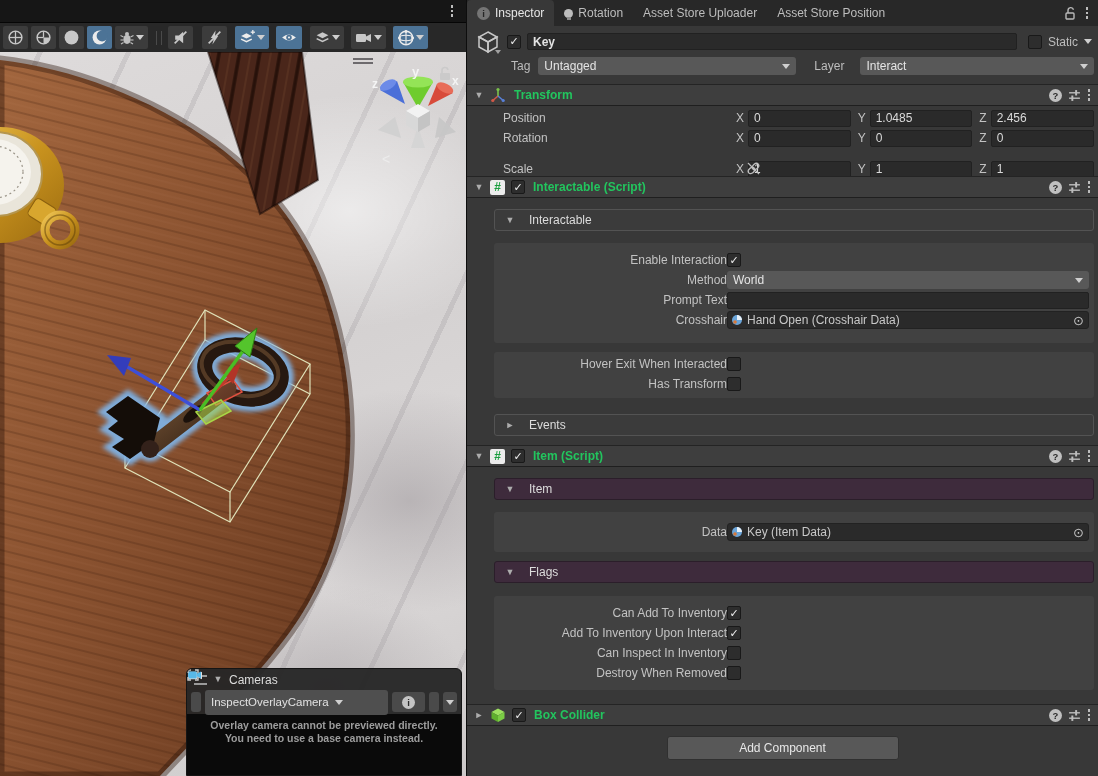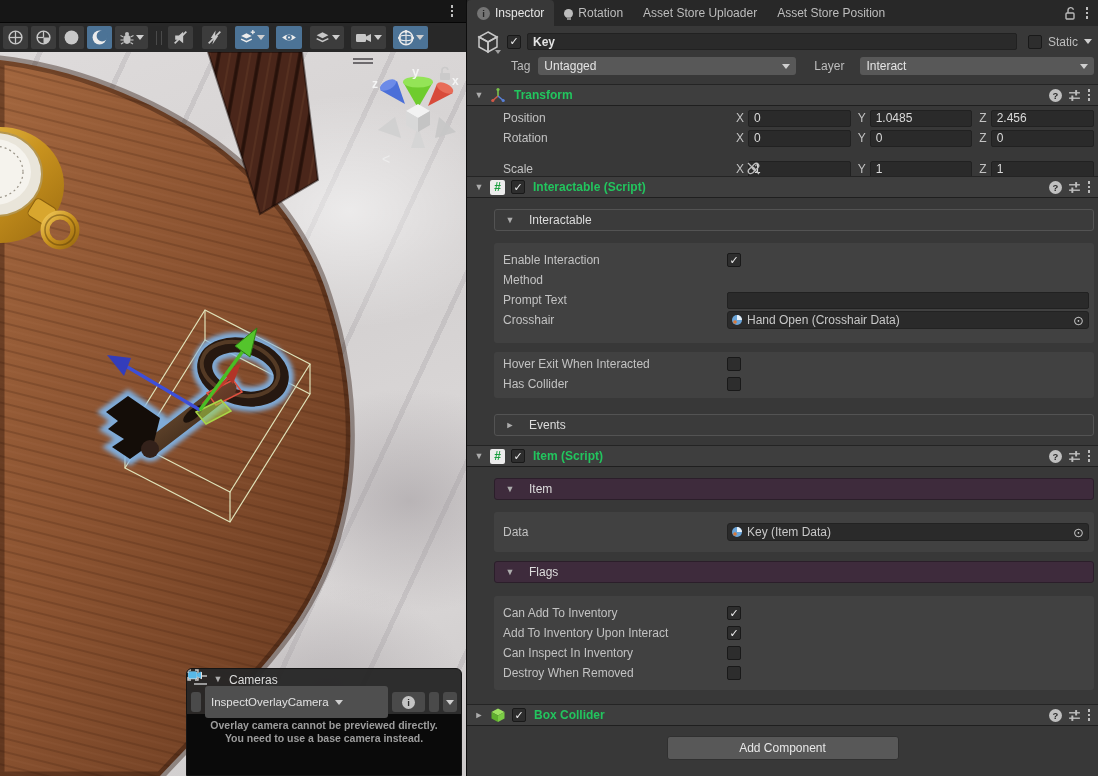--- a/index.html
+++ b/index.html
@@ -26,21 +26,21 @@
   .mhandle{position:absolute;left:353px;top:6px;width:20px;height:8px;}
   .mhandle:before,.mhandle:after{content:"";display:block;height:2px;background:#6d6a6d;margin-bottom:2px;}
   
   #cam-overlay{position:absolute;left:186px;top:616px;width:276px;height:108px;background:rgba(38,38,38,.96);
      border:1px solid #151515;border-radius:6px 6px 0 0;box-sizing:border-box;overflow:hidden;}
   .co-head{height:21px;display:flex;align-items:center;gap:6px;padding:0 7px;}
   .co-head .hbars{width:13px;height:6px;border-top:2px solid #9a9a9a;border-bottom:2px solid #9a9a9a;}
   .co-title{color:#dcdcdc;font-size:12px;}
   .co-controls{height:24px;display:flex;align-items:center;gap:4px;padding:0 4px;}
   .co-btn{height:20px;background:#4a4a4a;border-radius:3px;display:flex;align-items:center;justify-content:center;padding:0 5px;box-sizing:border-box;}
-  .co-dd{height:32px;flex:1;background:#4f4f4f;border-radius:3px;display:flex;align-items:center;gap:6px;padding:0 6px;color:#e2e2e2;font-size:11.5px;}
+  .co-dd{height:25px;flex:1;background:#4f4f4f;border-radius:3px;display:flex;align-items:center;gap:6px;padding:0 6px;color:#e2e2e2;font-size:11.5px;}
   .co-preview{height:63px;background:#0a0a0a;display:flex;flex-direction:column;align-items:center;padding-top:5px;}
   .co-warn{font-size:10.5px;font-weight:bold;color:#9d9d9d;line-height:13px;}
   
   #inspector{position:absolute;left:467px;top:0;width:631px;height:776px;background:#383838;}
   .tabbar{position:absolute;left:0;top:0;right:0;height:26px;background:#282828;display:flex;align-items:stretch;}
   .tab{display:flex;align-items:center;gap:5px;padding:0 10px;color:#bdbdbd;font-size:12px;}
   .tab.active{background:#383838;color:#e6e6e6;border-radius:4px 4px 0 0;}
   .tab-i-icon{width:13px;height:13px;border-radius:50%;background:#757575;color:#262626;font-size:9.5px;font-weight:bold;display:flex;align-items:center;justify-content:center;}
   .bulb{width:9px;height:9px;border-radius:50%;background:#bdbdbd;position:relative;}
   .bulb:after{content:"";position:absolute;left:2.5px;top:8px;width:4px;height:3px;background:#8d8d8d;}
@@ -72,21 +72,21 @@
   .script-badge{width:15px;height:15px;background:#ececec;border-radius:2px;color:#1b9e3f;font-weight:bold;font-size:12px;display:flex;align-items:center;justify-content:center;}
   .t-row{position:absolute;left:36px;right:4px;height:18px;display:flex;align-items:center;}
   .t-label{width:233px;flex:none;color:#c2c2c2;}
   .axes{flex:1;display:flex;gap:7px;min-width:0;}
   .axis{flex:1;display:flex;align-items:center;gap:4px;min-width:0;}
   .axis-letter{color:#c2c2c2;}
   .linkicon{position:absolute;left:243px;top:1px;}
   .band{position:absolute;left:27px;right:4px;height:22px;display:flex;align-items:center;background:#3b3b3b;border:1px solid #535353;border-radius:3px;padding:0 10px;gap:14px;box-sizing:border-box;color:#dcdcdc;}
   .band.purple{background:#3e2b3c;border-color:#2b1e2a;}
   .groupbox{position:absolute;left:27px;right:4px;background:#414141;border-radius:3px;}
-  .g-row{height:20px;display:flex;align-items:center;padding:0 5px 0 9px;}
+  .g-row{height:20px;display:flex;align-items:center;padding:0 5px 0 9px;text-align:right;}
   .g-label{width:224px;flex:none;color:#c2c2c2;}
   .g-ctrl{flex:1;display:flex;align-items:center;min-width:0;}
   .addc{position:absolute;left:50%;transform:translateX(-50%);top:736px;width:230px;height:22px;background:#585858;border:1px solid #303030;border-radius:3px;color:#e8e8e8;display:flex;align-items:center;justify-content:center;}
 </style>
 </head>
 <body>
 
 <div id="app">
 
   <div id="scene">
@@ -533,20 +533,26 @@
       <div class="g-row" style="margin-top:7px">
         <span class="g-label">Enable Interaction</span>
         <div class="g-ctrl">
             <span class="cb checked">
               <span class="chk">✓</span>
             </span>
           </div>
       </div>
       <div class="g-row">
         <span class="g-label">Method</span>
+        <div class="g-ctrl">
+            <div class="dd" style="flex:1">
+              <span>World</span>
+              <span class="caret"></span>
+            </div>
+          </div>
       </div>
       <div class="g-row">
         <span class="g-label">Prompt Text</span>
         <div class="g-ctrl">
             <div class="nfield">
               <span></span>
             </div>
           </div>
       </div>
       <div class="g-row">
@@ -566,21 +572,21 @@
     </div>
 
     <div class="groupbox" style="top:352px;height:46px">
       <div class="g-row" style="margin-top:2px">
         <span class="g-label">Hover Exit When Interacted</span>
         <div class="g-ctrl">
             <span class="cb"></span>
           </div>
       </div>
       <div class="g-row">
-        <span class="g-label">Has Collider</span>
+        <span class="g-label">Has Transform</span>
         <div class="g-ctrl">
             <span class="cb"></span>
           </div>
       </div>
     </div>
 
     <div class="band" style="top:414px">
       <span class="fold">►</span>
       <span>Events</span>
     </div>

